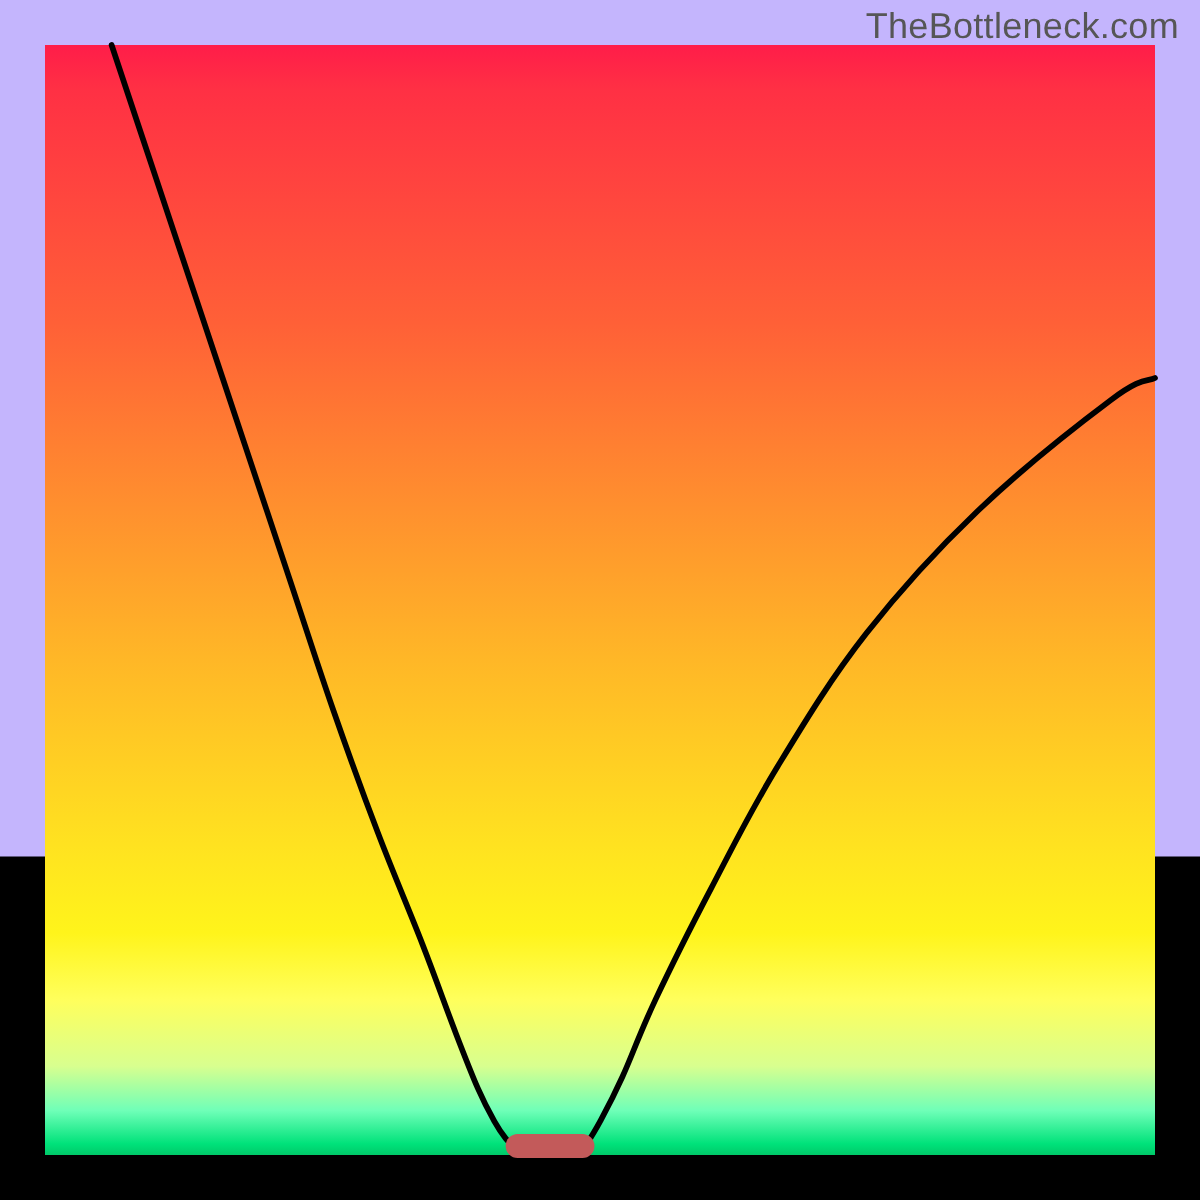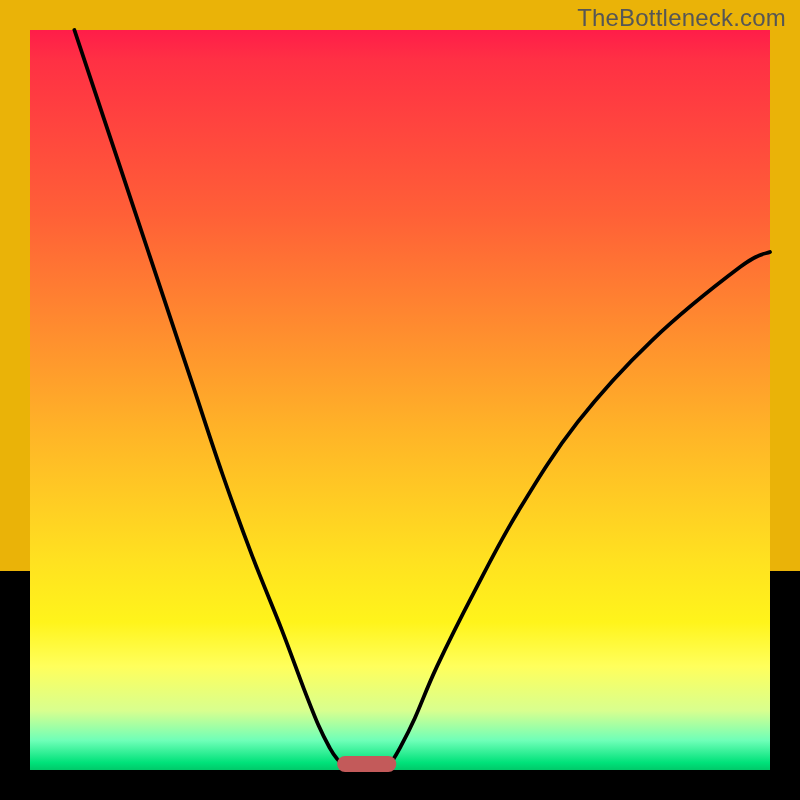--- a/index.html
+++ b/index.html
@@ -8,21 +8,21 @@
     width: 800px;
     height: 800px;
     background: #000;
     font-family: Arial, Helvetica, sans-serif;
     overflow: hidden;
   }
   .frame {
     position: relative;
     width: 800px;
     height: 571px;
-    background: #eab308;
+    background: #c4b5fd;
   }
   .watermark {
     position: absolute;
     top: 4px;
     right: 14px;
     color: #565656;
     font-size: 24px;
     font-weight: 500;
     letter-spacing: 0.2px;
     z-index: 10;

